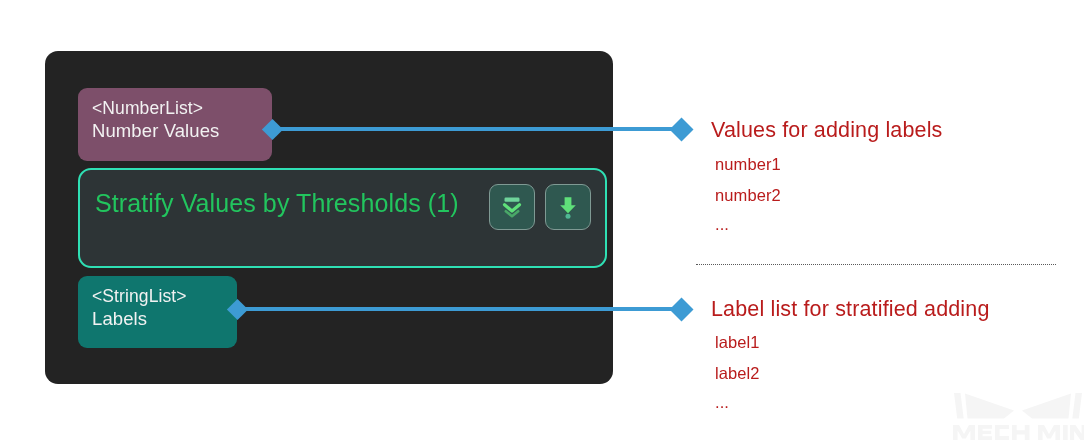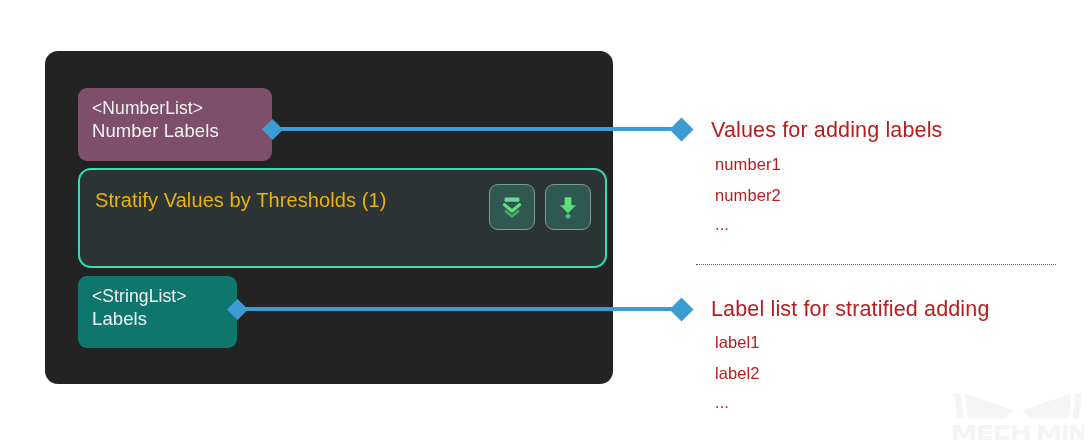--- a/index.html
+++ b/index.html
@@ -64,22 +64,22 @@
     height: 100px;
     box-sizing: border-box;
     background: #2d3436;
     border: 2.5px solid #2fe0b4;
     border-radius: 13px;
   }
   .node-title {
     position: absolute;
     left: 15px;
     top: 19px;
-    font-size: 20px;
-    color: #eab308;
+    font-size: 25px;
+    color: #22c55e;
     white-space: nowrap;
     letter-spacing: 0.1px;
   }
 
   .node-btns {
     position: absolute;
     right: 14px;
     top: 14px;
     display: flex;
     gap: 10px;
@@ -161,21 +161,21 @@
   }
   .watermark svg { display: block; }
 </style>
 </head>
 <body>
 
 <div class="graph-panel">
 
   <div class="port-pill port-input" style="left:33px; top:37px;">
     <span class="ptype">&lt;NumberList&gt;</span>
-    <span class="pname">Number Labels</span>
+    <span class="pname">Number Values</span>
   </div>
 
   <div class="node-card" style="left:33px; top:117px;">
     <div class="node-title">Stratify Values by Thresholds (1)</div>
 
     <div class="node-btns">
       <div class="node-btn">
         <span>
           <svg width="26" height="26" viewBox="0 0 26 26">
             <rect x="5.5" y="3.5" width="15" height="4.2" rx="1.2" fill="#6fd39a"></rect>

